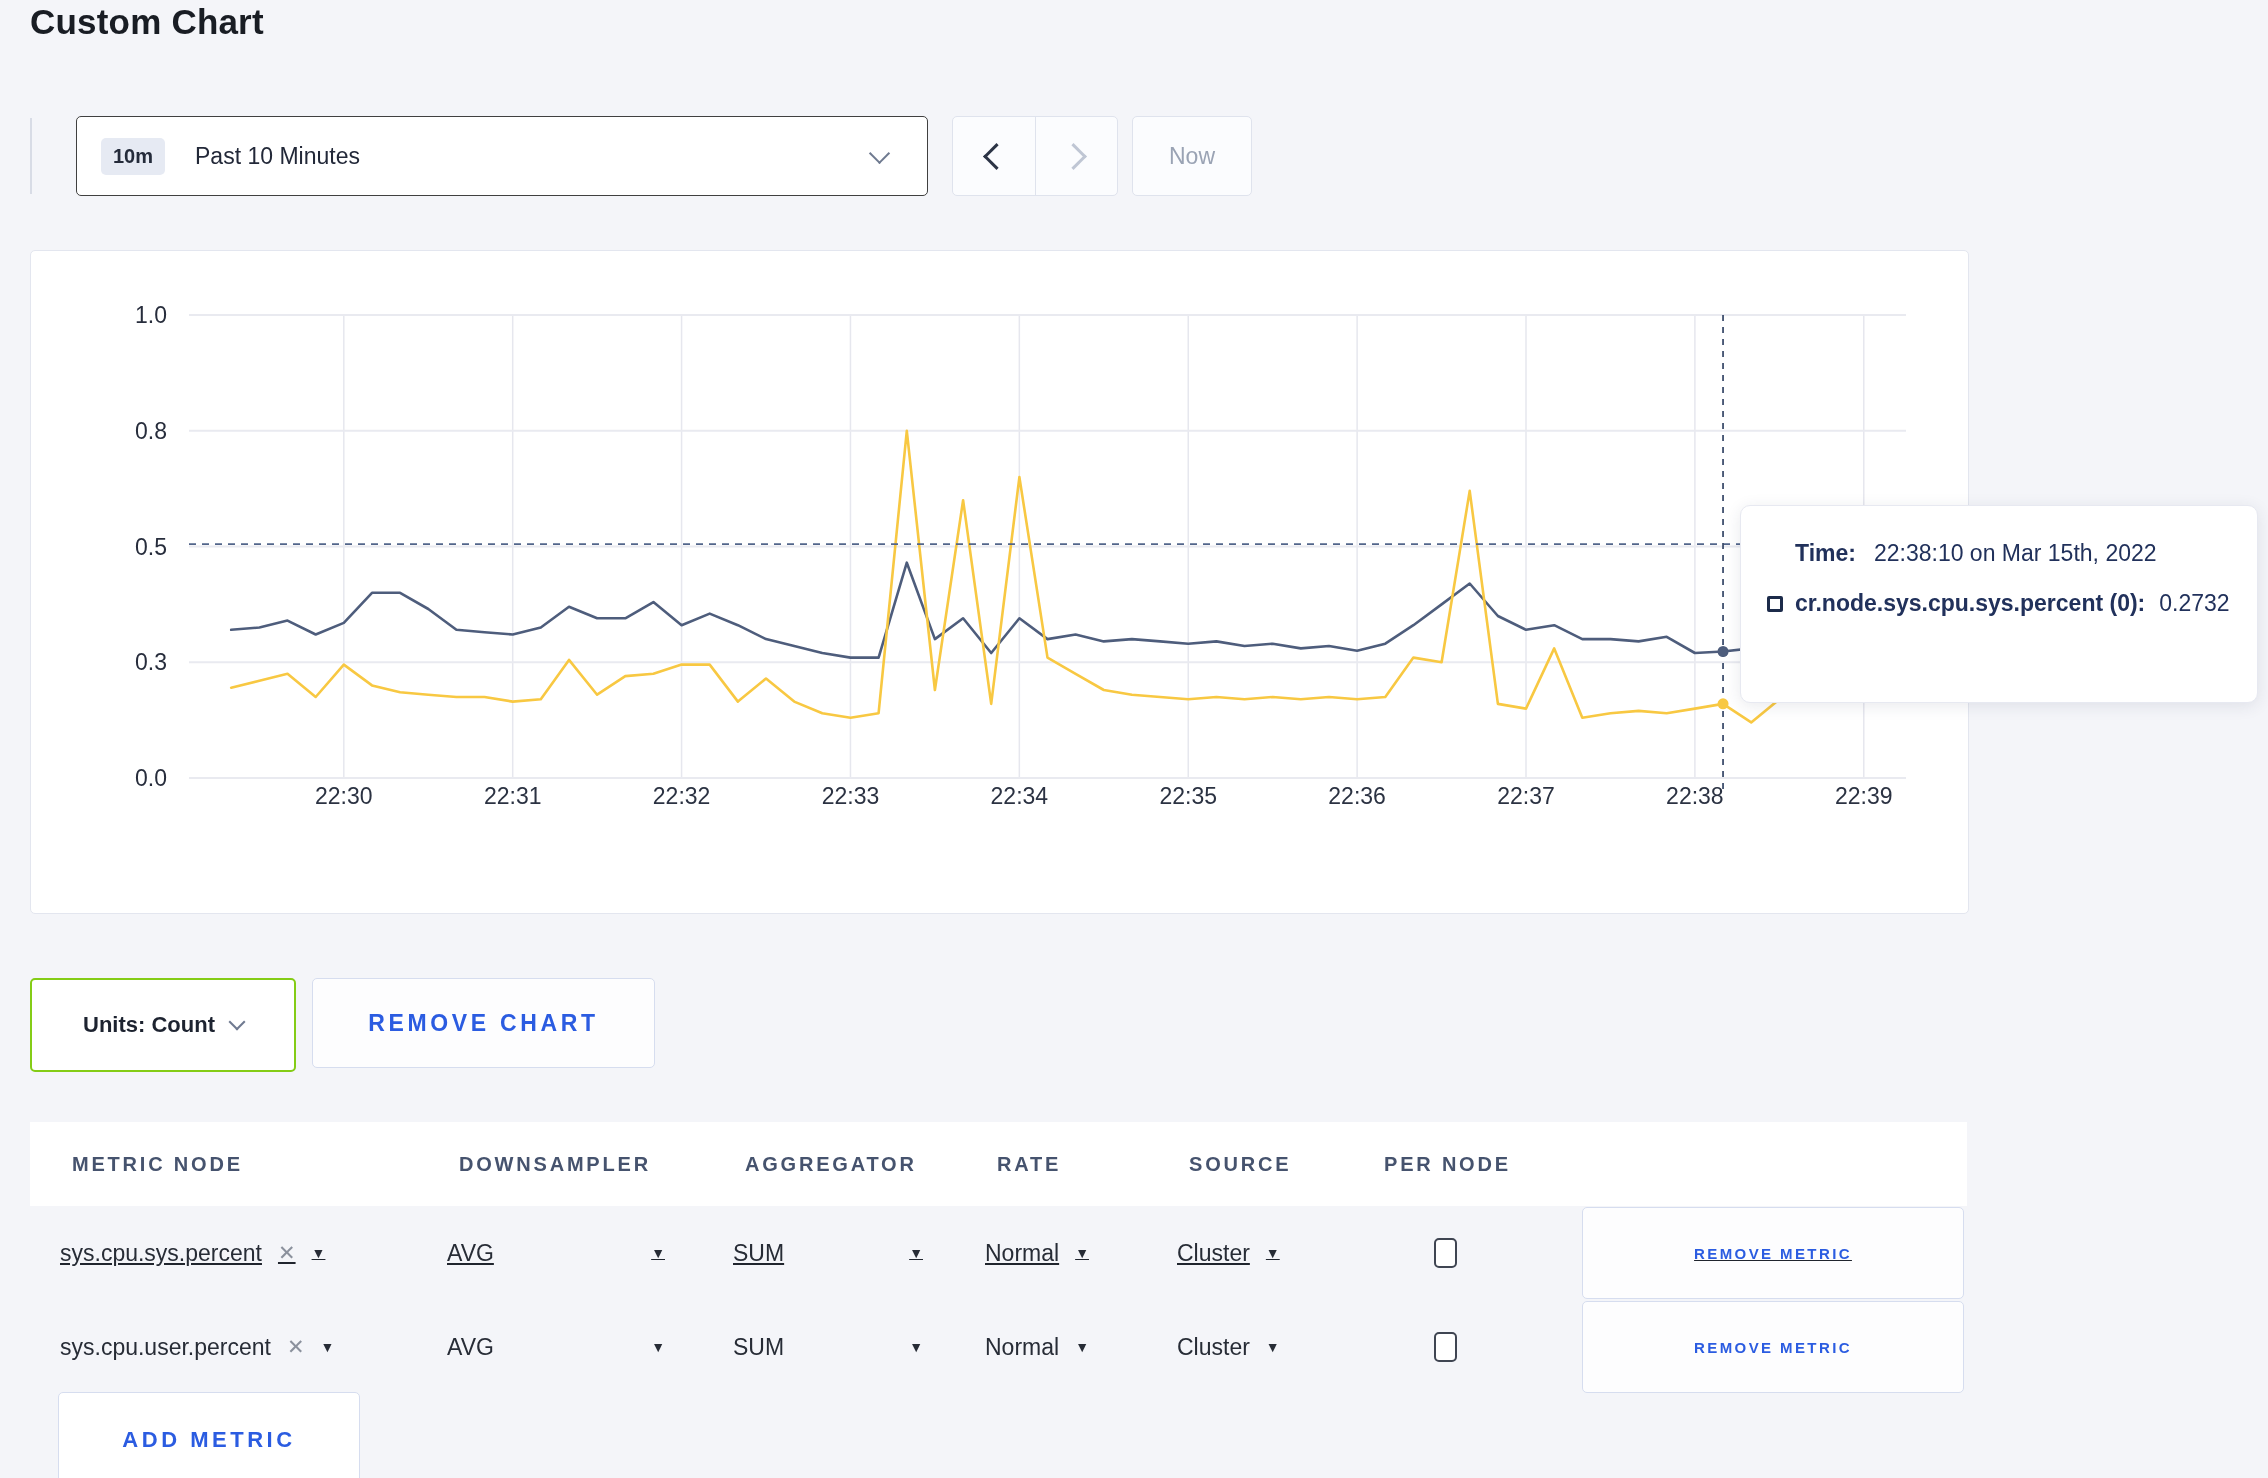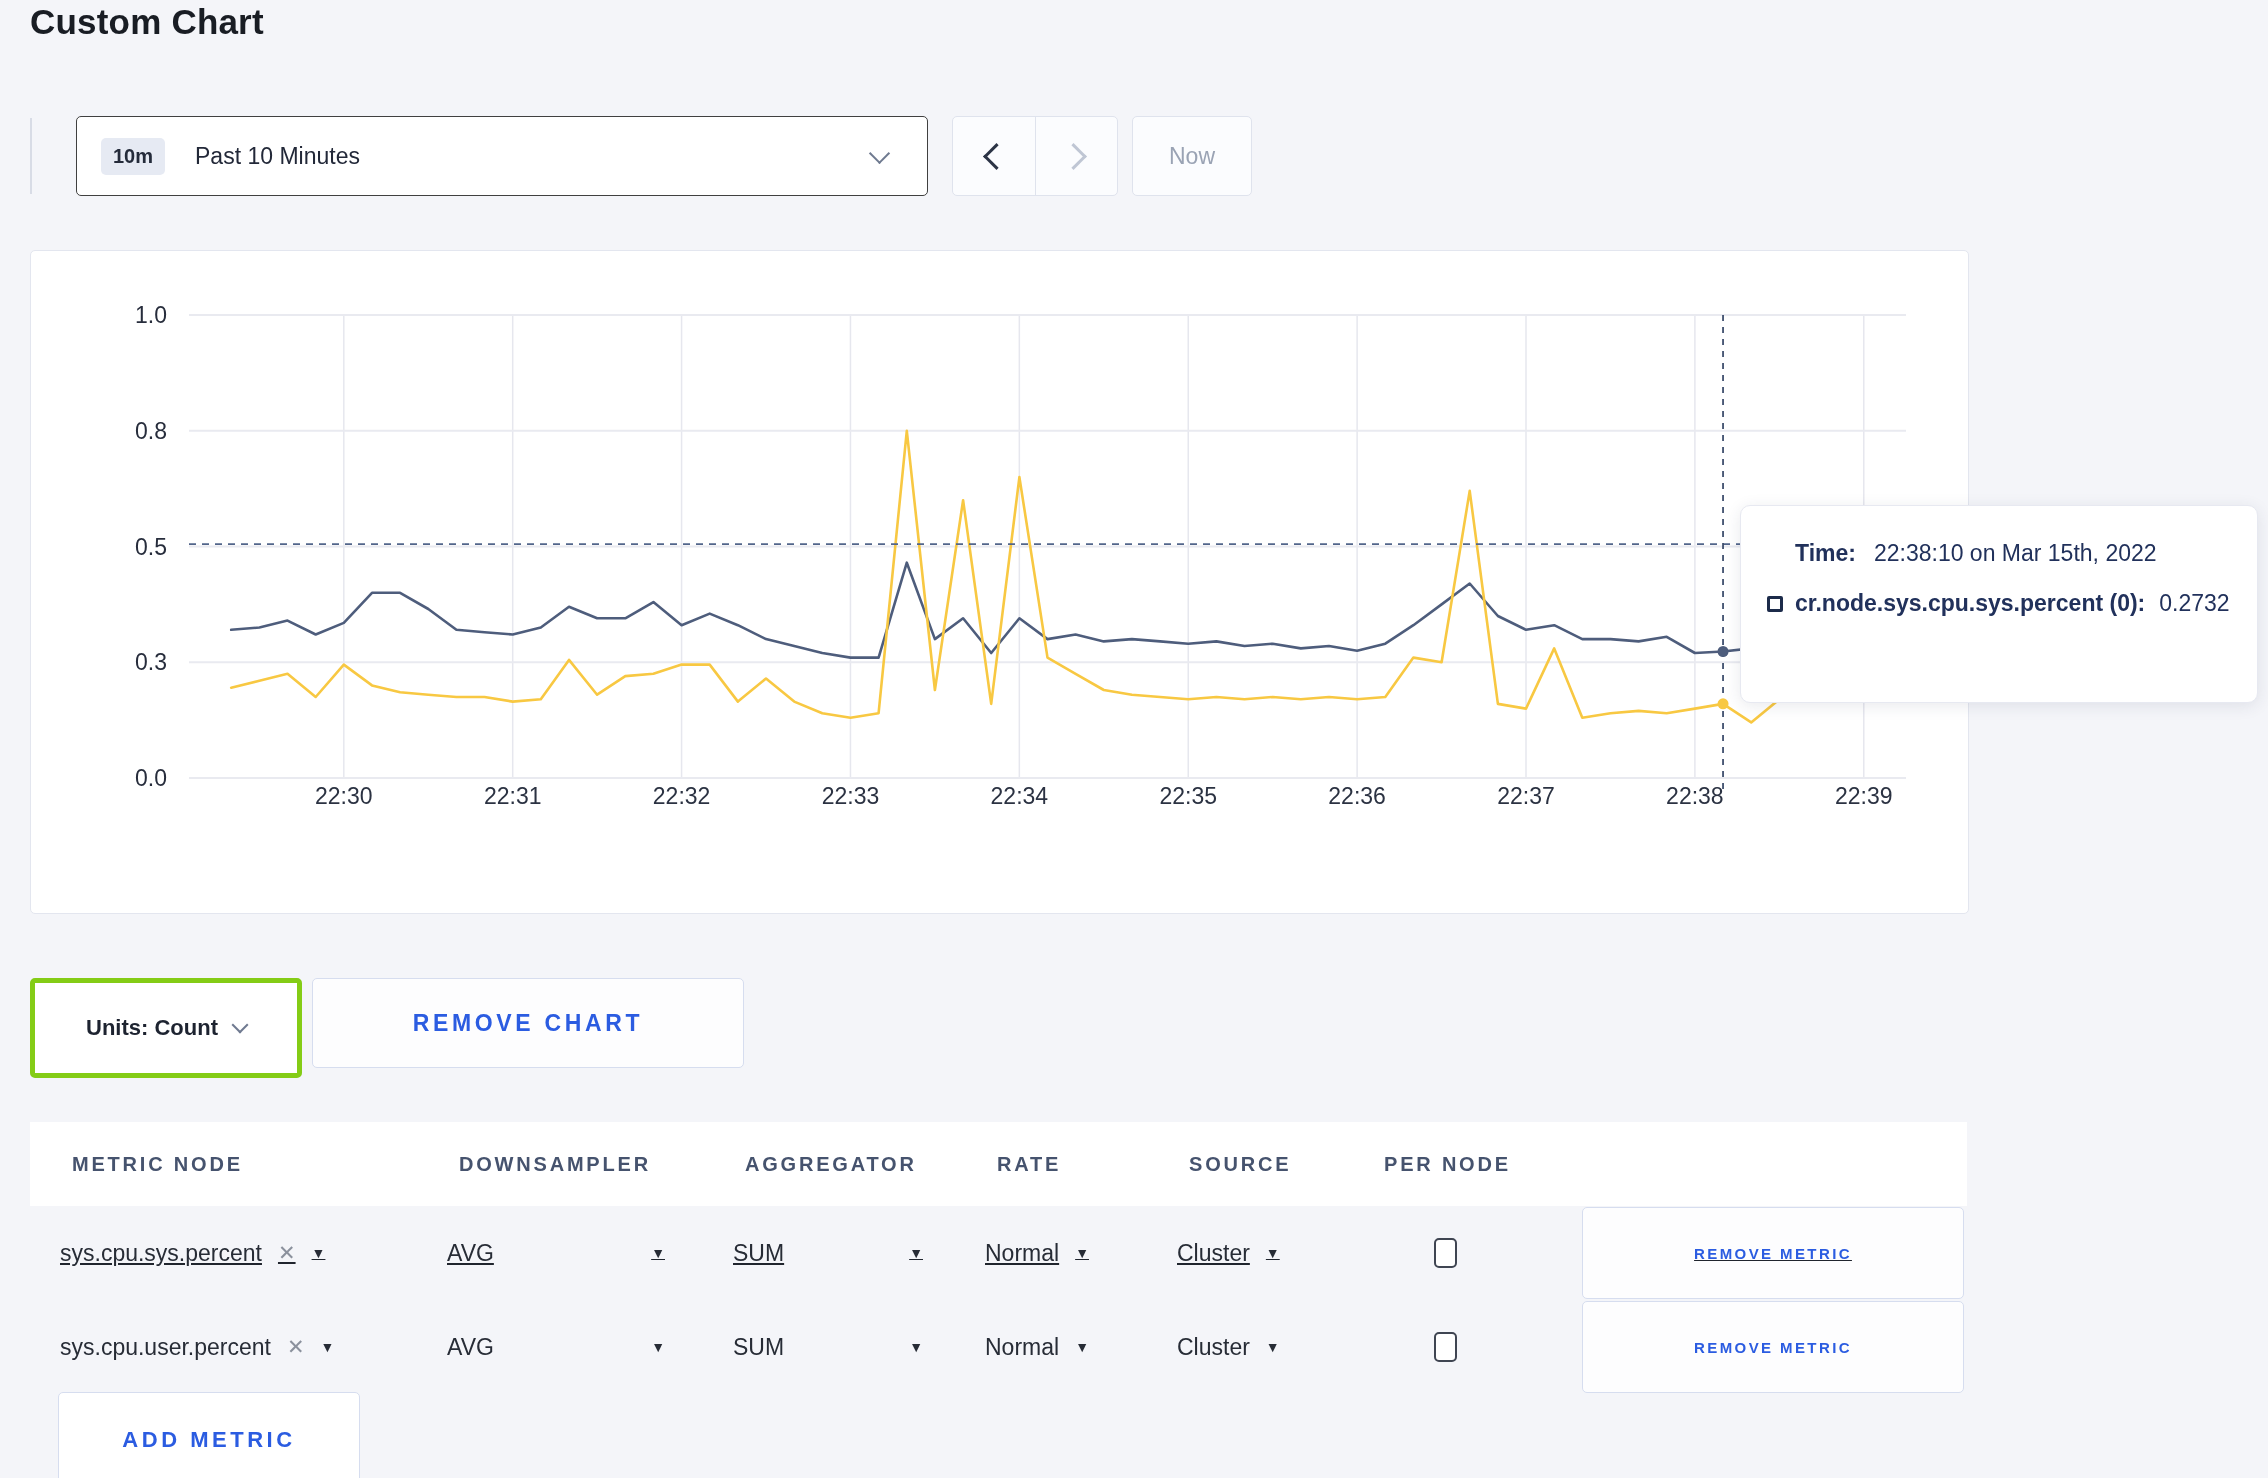--- a/index.html
+++ b/index.html
@@ -39,25 +39,25 @@
            z-index:5;box-sizing:border-box;padding:34px 20px 0 26px;font-size:23px;color:#21315b;}
   .tt-row{display:flex;align-items:center;margin-bottom:23px;}
   .tt-time-label{font-weight:700;margin-left:28px;margin-right:18px;}
   .tt-sq{width:16px;height:16px;border-radius:2px;box-sizing:border-box;margin-right:12px;flex:none;}
   .sq-sys{border:3.5px solid #1c2b4a;}
   .sq-user{border:3.5px solid #fdc132;}
   .tt-name{font-weight:700;}
   .tt-val{margin-left:14px;}
 
   
-  .units-btn{position:absolute;left:30px;top:978px;width:262px;height:90px;background:#fff;border:5px solid #84cc16;
+  .units-btn{position:absolute;left:30px;top:978px;width:262px;height:90px;background:#fff;border:2px solid #84cc16;
              border-radius:5px;display:flex;align-items:center;justify-content:center;gap:16px;cursor:pointer;}
   .units-label{font-size:22px;font-weight:700;color:#1d2330;}
   .units-btn .chev{width:10px;height:10px;border-width:2px;}
-  .remove-chart{position:absolute;left:312px;top:978px;width:432px;height:90px;font-size:23px;}
+  .remove-chart{position:absolute;left:312px;top:978px;width:343px;height:90px;font-size:23px;}
 
   
   .m-header{position:absolute;left:30px;top:1122px;width:1937px;height:84px;background:#fff;box-sizing:border-box;
             display:grid;grid-template-columns:387px 286px 252px 192px 195px 210px auto;align-items:center;padding-left:42px;}
   .m-header span{font-size:20px;font-weight:600;letter-spacing:.14em;color:#46536e;}
   .m-row{position:absolute;left:30px;width:1937px;height:94px;display:grid;
          grid-template-columns:387px 286px 252px 192px 195px 210px auto;align-items:center;padding-left:30px;box-sizing:border-box;}
   .m-row-1{top:1206px;text-decoration:underline;}
   .m-row-2{top:1300px;}
   .cell{display:flex;align-items:center;font-size:23px;color:#272c36;}

